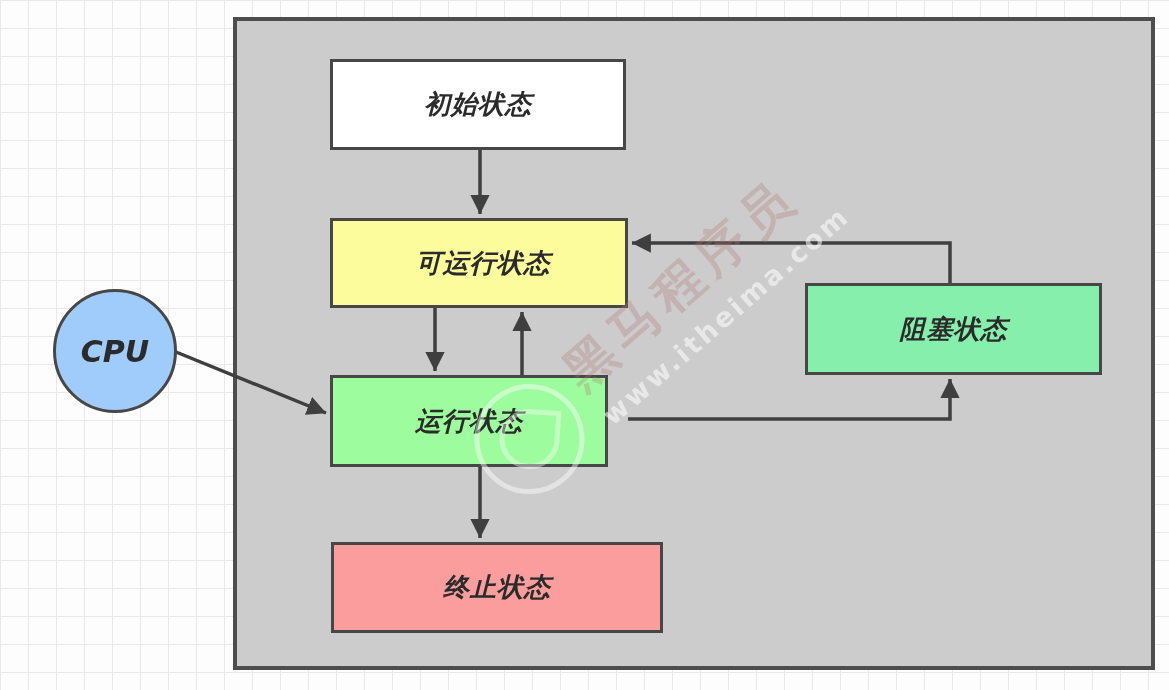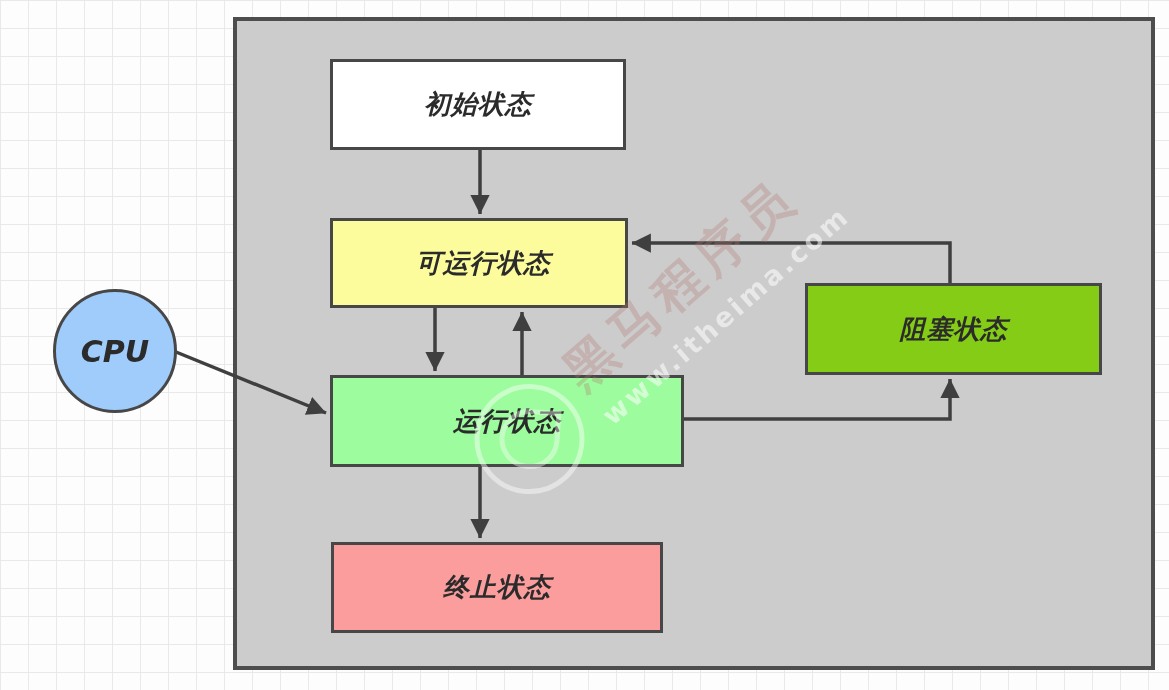--- a/index.html
+++ b/index.html
@@ -18,23 +18,23 @@
   }
   .node{
     position:absolute;box-sizing:border-box;
     border:3px solid #474747;
     display:flex;align-items:center;justify-content:center;
     font-weight:bold;font-style:italic;font-size:26px;color:#2b2b2b;
     letter-spacing:1px;
   }
   .node-initial   {left:330px;top:59px; width:296px;height:91px;background:#ffffff;}
   .node-runnable  {left:330px;top:218px;width:298px;height:90px;background:#fcfc9d;padding-left:8px;}
-  .node-running   {left:330px;top:375px;width:354px;height:92px;background:#9dfc9d;}
+  .node-running   {left:330px;top:375px;width:278px;height:92px;background:#9dfc9d;}
   .node-terminated{left:331px;top:542px;width:332px;height:91px;background:#fc9d9d;}
-  .node-blocked   {left:805px;top:283px;width:297px;height:92px;background:#84cc16;}
+  .node-blocked   {left:805px;top:283px;width:297px;height:92px;background:#86efac;}
   .node-cpu{
     left:53px;top:289px;width:124px;height:124px;border-radius:50%;
     background:#9fccfa;font-size:30px;letter-spacing:0;
   }
   .edges-layer{position:absolute;left:0;top:0;width:1169px;height:690px;}
   .edges-layer path{stroke:#3f3f3f;stroke-width:3.5;fill:none;}
   .watermark{
     position:absolute;left:655px;top:330px;
     transform:translate(-50%,-50%) rotate(-41deg);
     display:flex;align-items:center;gap:16px;pointer-events:none;

